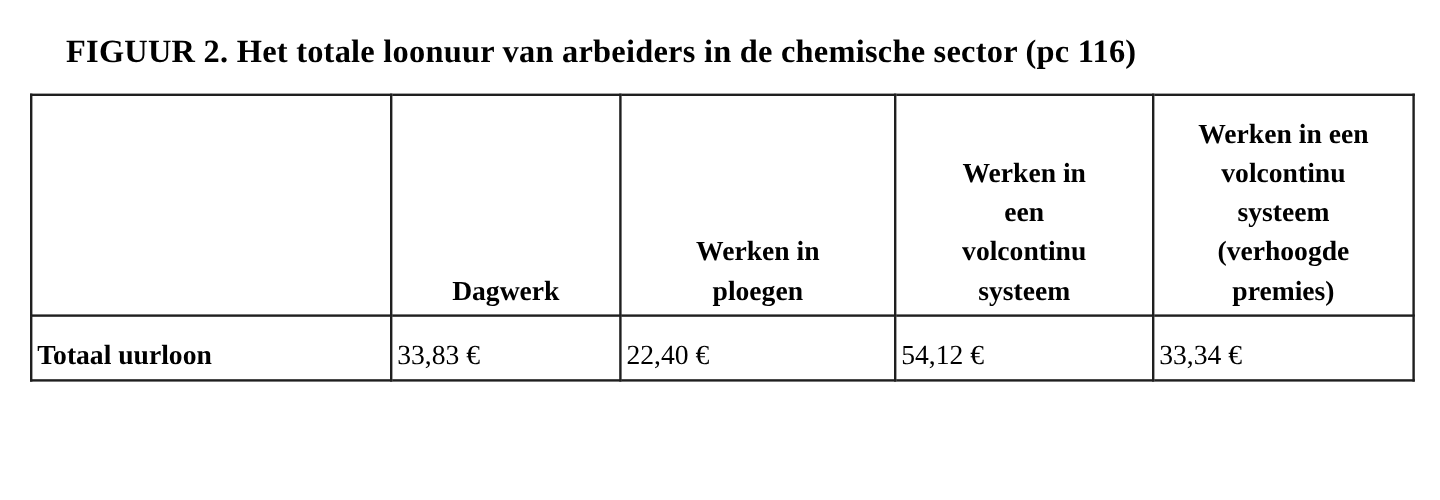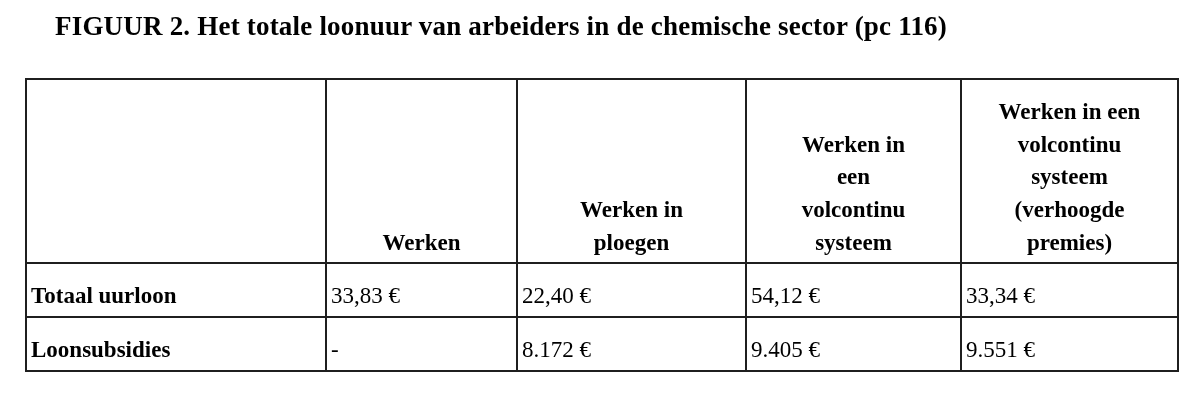--- a/index.html
+++ b/index.html
@@ -14,21 +14,21 @@
   .page {
     position: relative;
     width: 1200px;
     height: 417px;
     background: #ffffff;
     overflow: hidden;
   }
   .figure-title {
     position: absolute;
     left: 55px;
-    top: 11px;
+    top: 28px;
     font-size: 27px;
     font-weight: bold;
     letter-spacing: 0.2px;
     white-space: nowrap;
   }
   table.wage-table {
     position: absolute;
     left: 25px;
     top: 78px;
     width: 1152px;
@@ -77,21 +77,21 @@
     <colgroup>
       <col style="width:300px">
       <col style="width:191px">
       <col style="width:229px">
       <col style="width:215px">
       <col style="width:217px">
     </colgroup>
     <thead>
       <tr class="header-row">
         <th class="col-header"></th>
-        <th class="col-header">Werken</th>
+        <th class="col-header">Dagwerk</th>
         <th class="col-header">Werken in
 ploegen</th>
         <th class="col-header">Werken in
 een
 volcontinu
 systeem</th>
         <th class="col-header">Werken in een
 volcontinu
 systeem
 (verhoogde
@@ -99,23 +99,16 @@
       </tr>
     </thead>
     <tbody>
       <tr class="row-single">
         <td class="row-label">Totaal uurloon</td>
         <td class="cell-value">33,83 €</td>
         <td class="cell-value">22,40 €</td>
         <td class="cell-value">54,12 €</td>
         <td class="cell-value">33,34 €</td>
       </tr>
-      <tr class="row-single2">
-        <td class="row-label">Loonsubsidies</td>
-        <td class="cell-value">-</td>
-        <td class="cell-value">8.172 €</td>
-        <td class="cell-value">9.405 €</td>
-        <td class="cell-value">9.551 €</td>
-      </tr>
     </tbody>
   </table>
 
 </div>
 
 </body></html>

